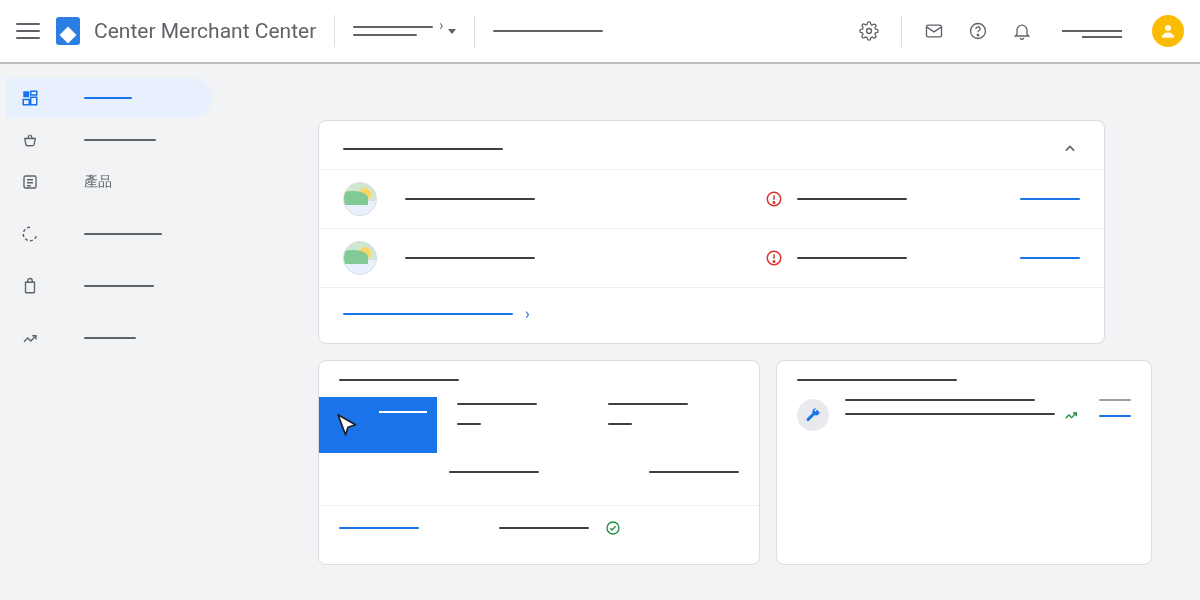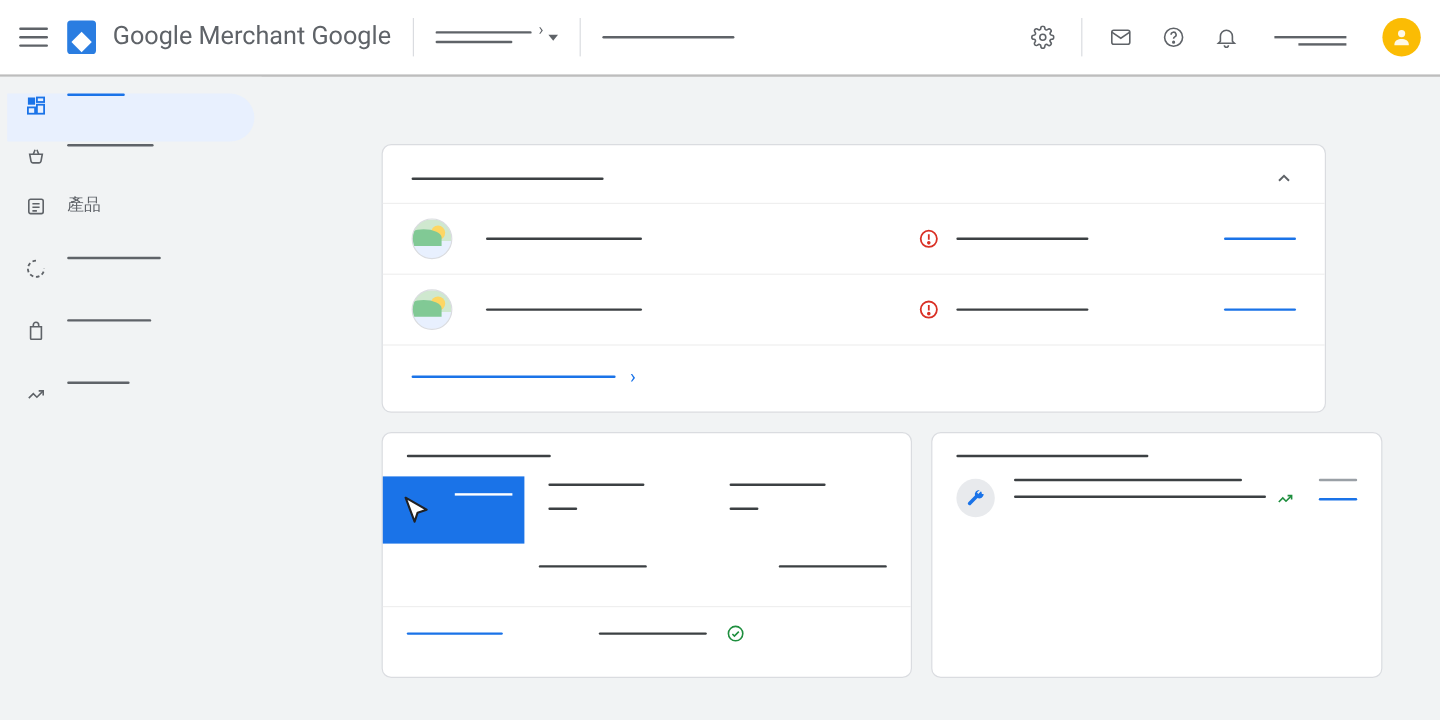--- a/index.html
+++ b/index.html
@@ -85,28 +85,29 @@
     .avatar svg { width: 18px; height: 18px; fill: #fff; opacity: 0.9; }
 
     
     .body-wrap { display: flex; height: calc(600px - 64px); }
     .sidebar {
       width: 218px;
       background: #f1f3f4;
       padding: 12px 6px 12px 6px;
     }
     .nav-item {
-      display: flex; 
+      display: flex; align-items: center;
       height: 40px;
       padding: 0 14px;
       margin-top: 2px;
       border-radius: 0 20px 20px 0;
       cursor: pointer;
       color: #5f6368;
       font-size: 14px;
+      gap: 28px;
     }
     .nav-item.active {
       background: #e8f0fe;
       color: #1a73e8;
     }
     .nav-icon { width: 20px; height: 20px; margin-right: 16px; display:flex; align-items:center; justify-content:center; flex-shrink:0; }
     .nav-text-line { height: 2px; background: #5f6368; border-radius: 1px; width: 60px; }
     .nav-item.active .nav-text-line { background: #1a73e8; width: 48px; }
 
     
@@ -218,21 +219,21 @@
 </head>
 <body>
 
 <div class="header">
   <div class="hamburger">
     <span></span>
       <span></span>
       <span></span>
   </div>
   <div class="logo-tag"></div>
-  <div class="app-title">Google Merchant Google</div>
+  <div class="app-title">Center Merchant Center</div>
 
   <div class="header-divider"></div>
 
   <div class="account-switcher">
     <div style="position:relative;">
       <div class="header-blank-line" style="width:80px;"></div>
       <div class="header-blank-line" style="width:64px; margin-top:6px;"></div>
     </div>
     <span class="breadcrumb-chevron">›</span>
     <span class="dropdown-caret"></span>

